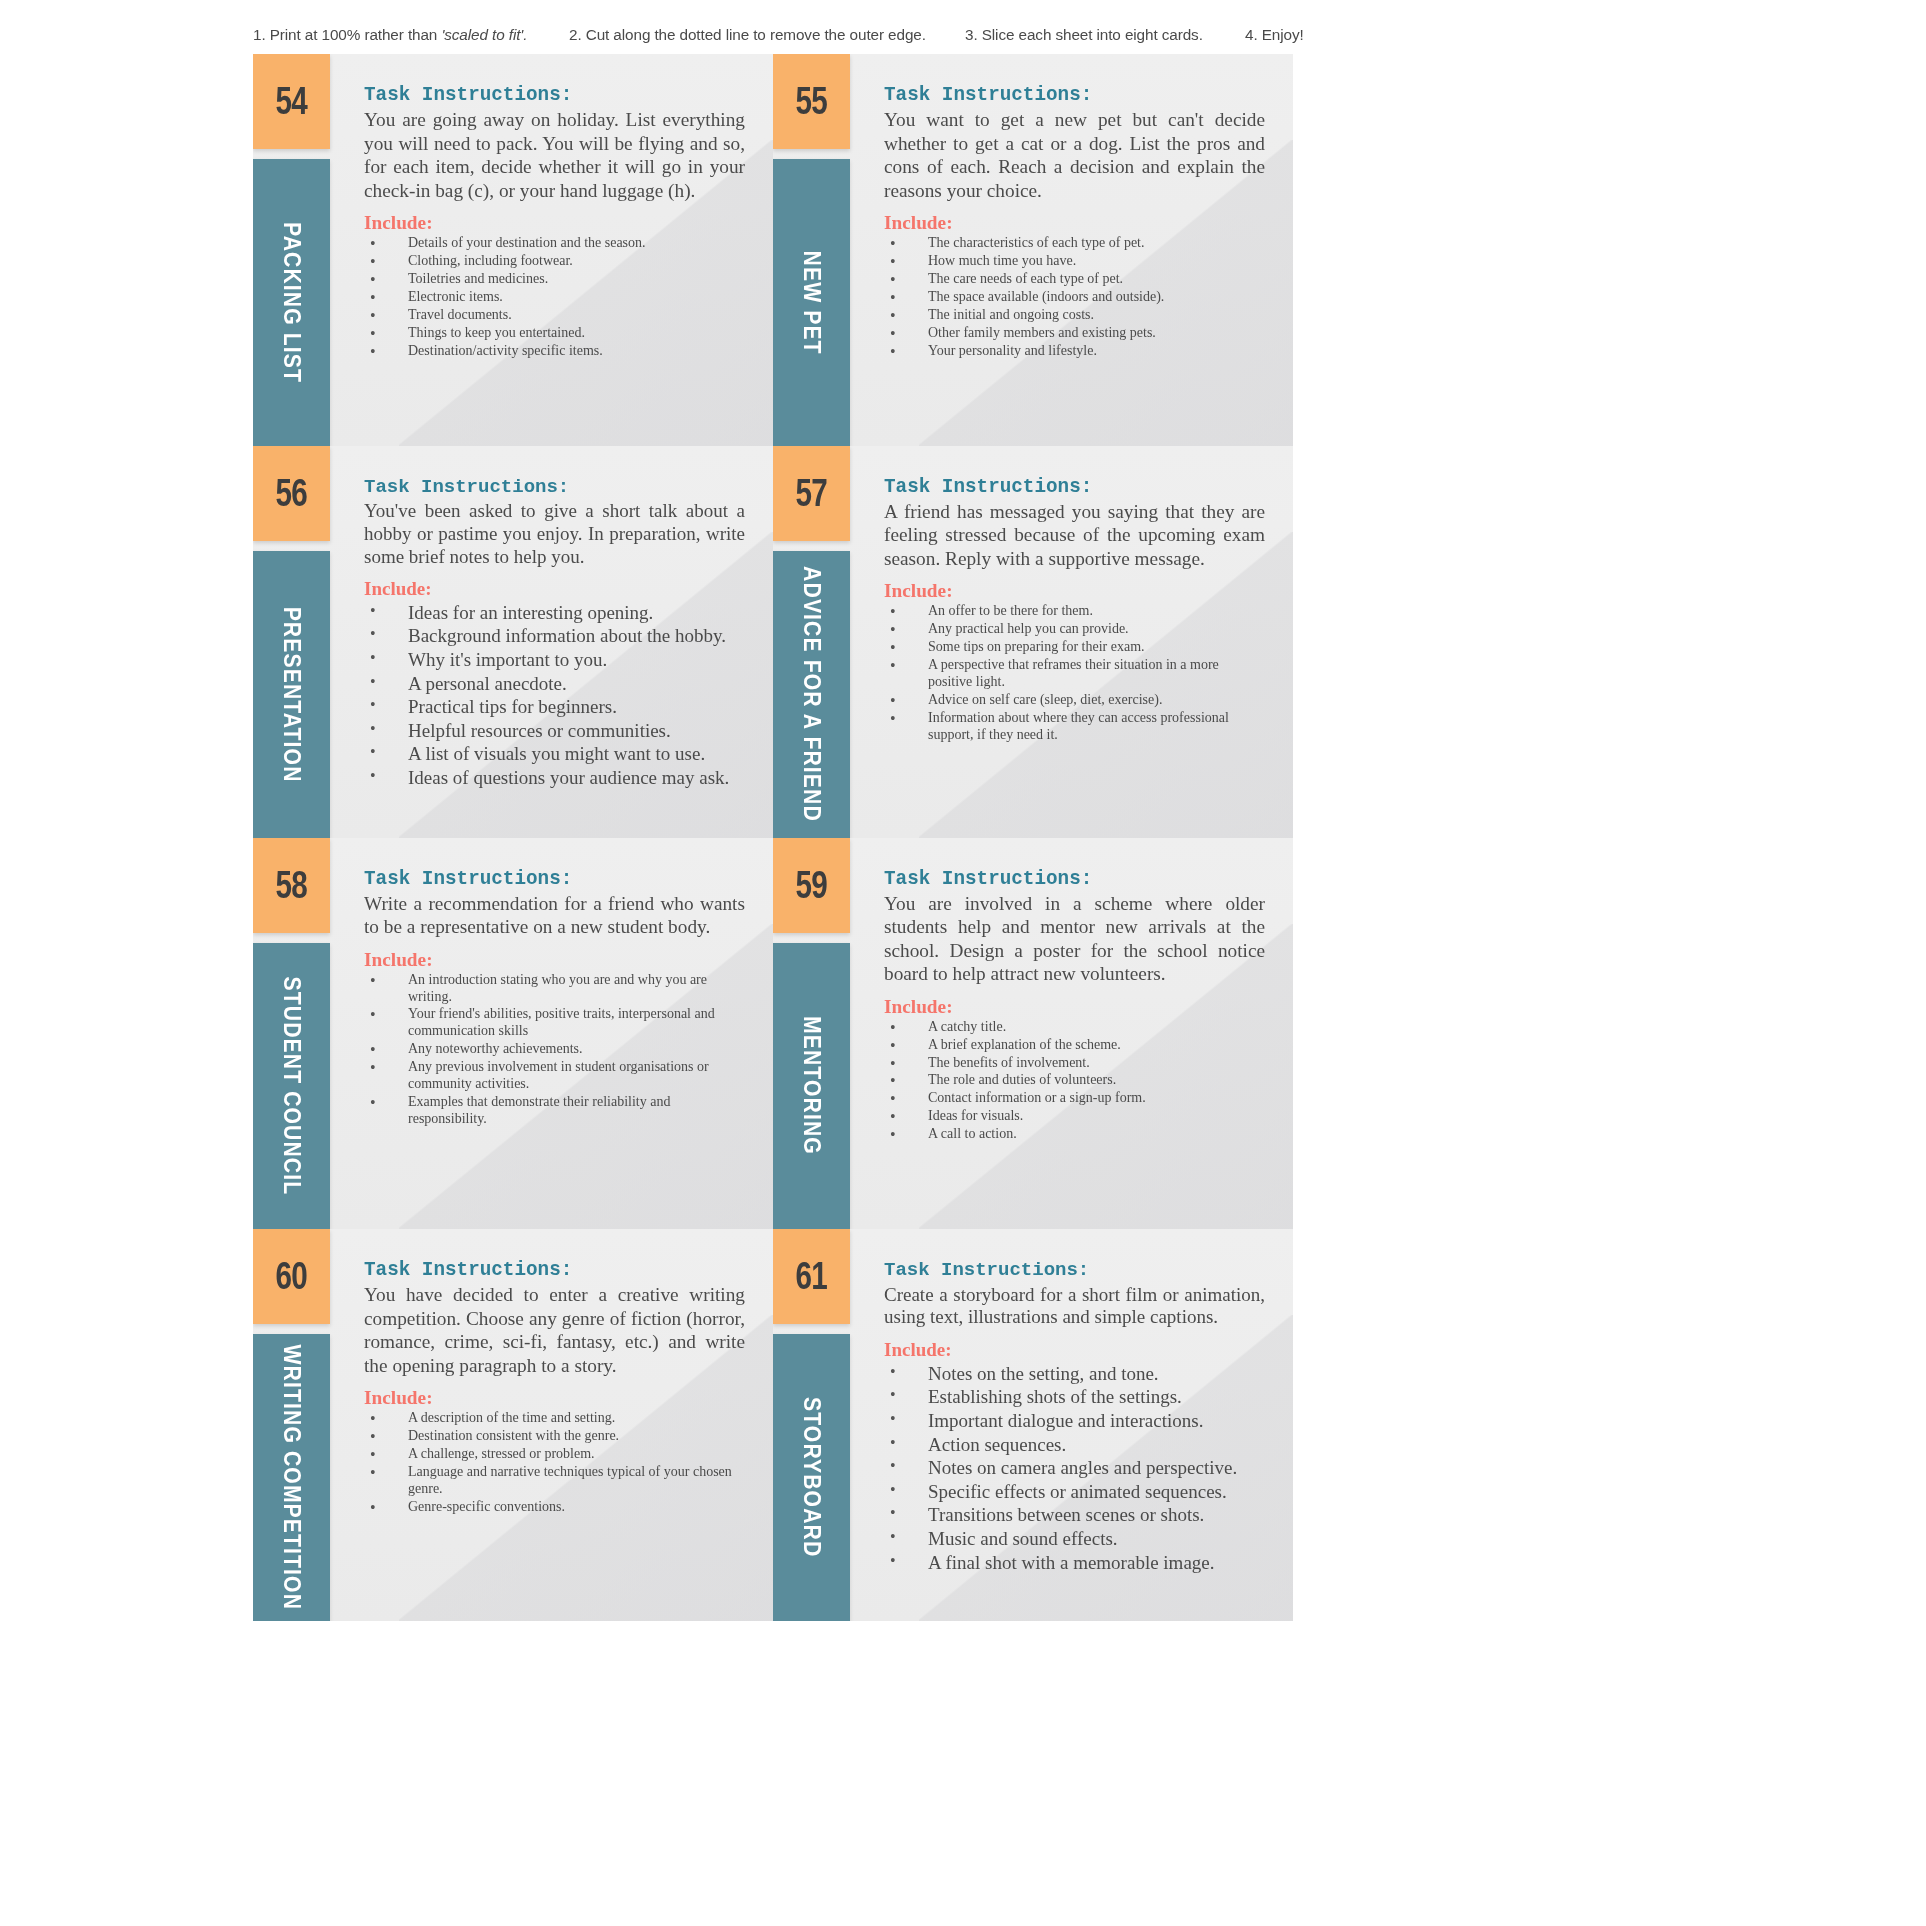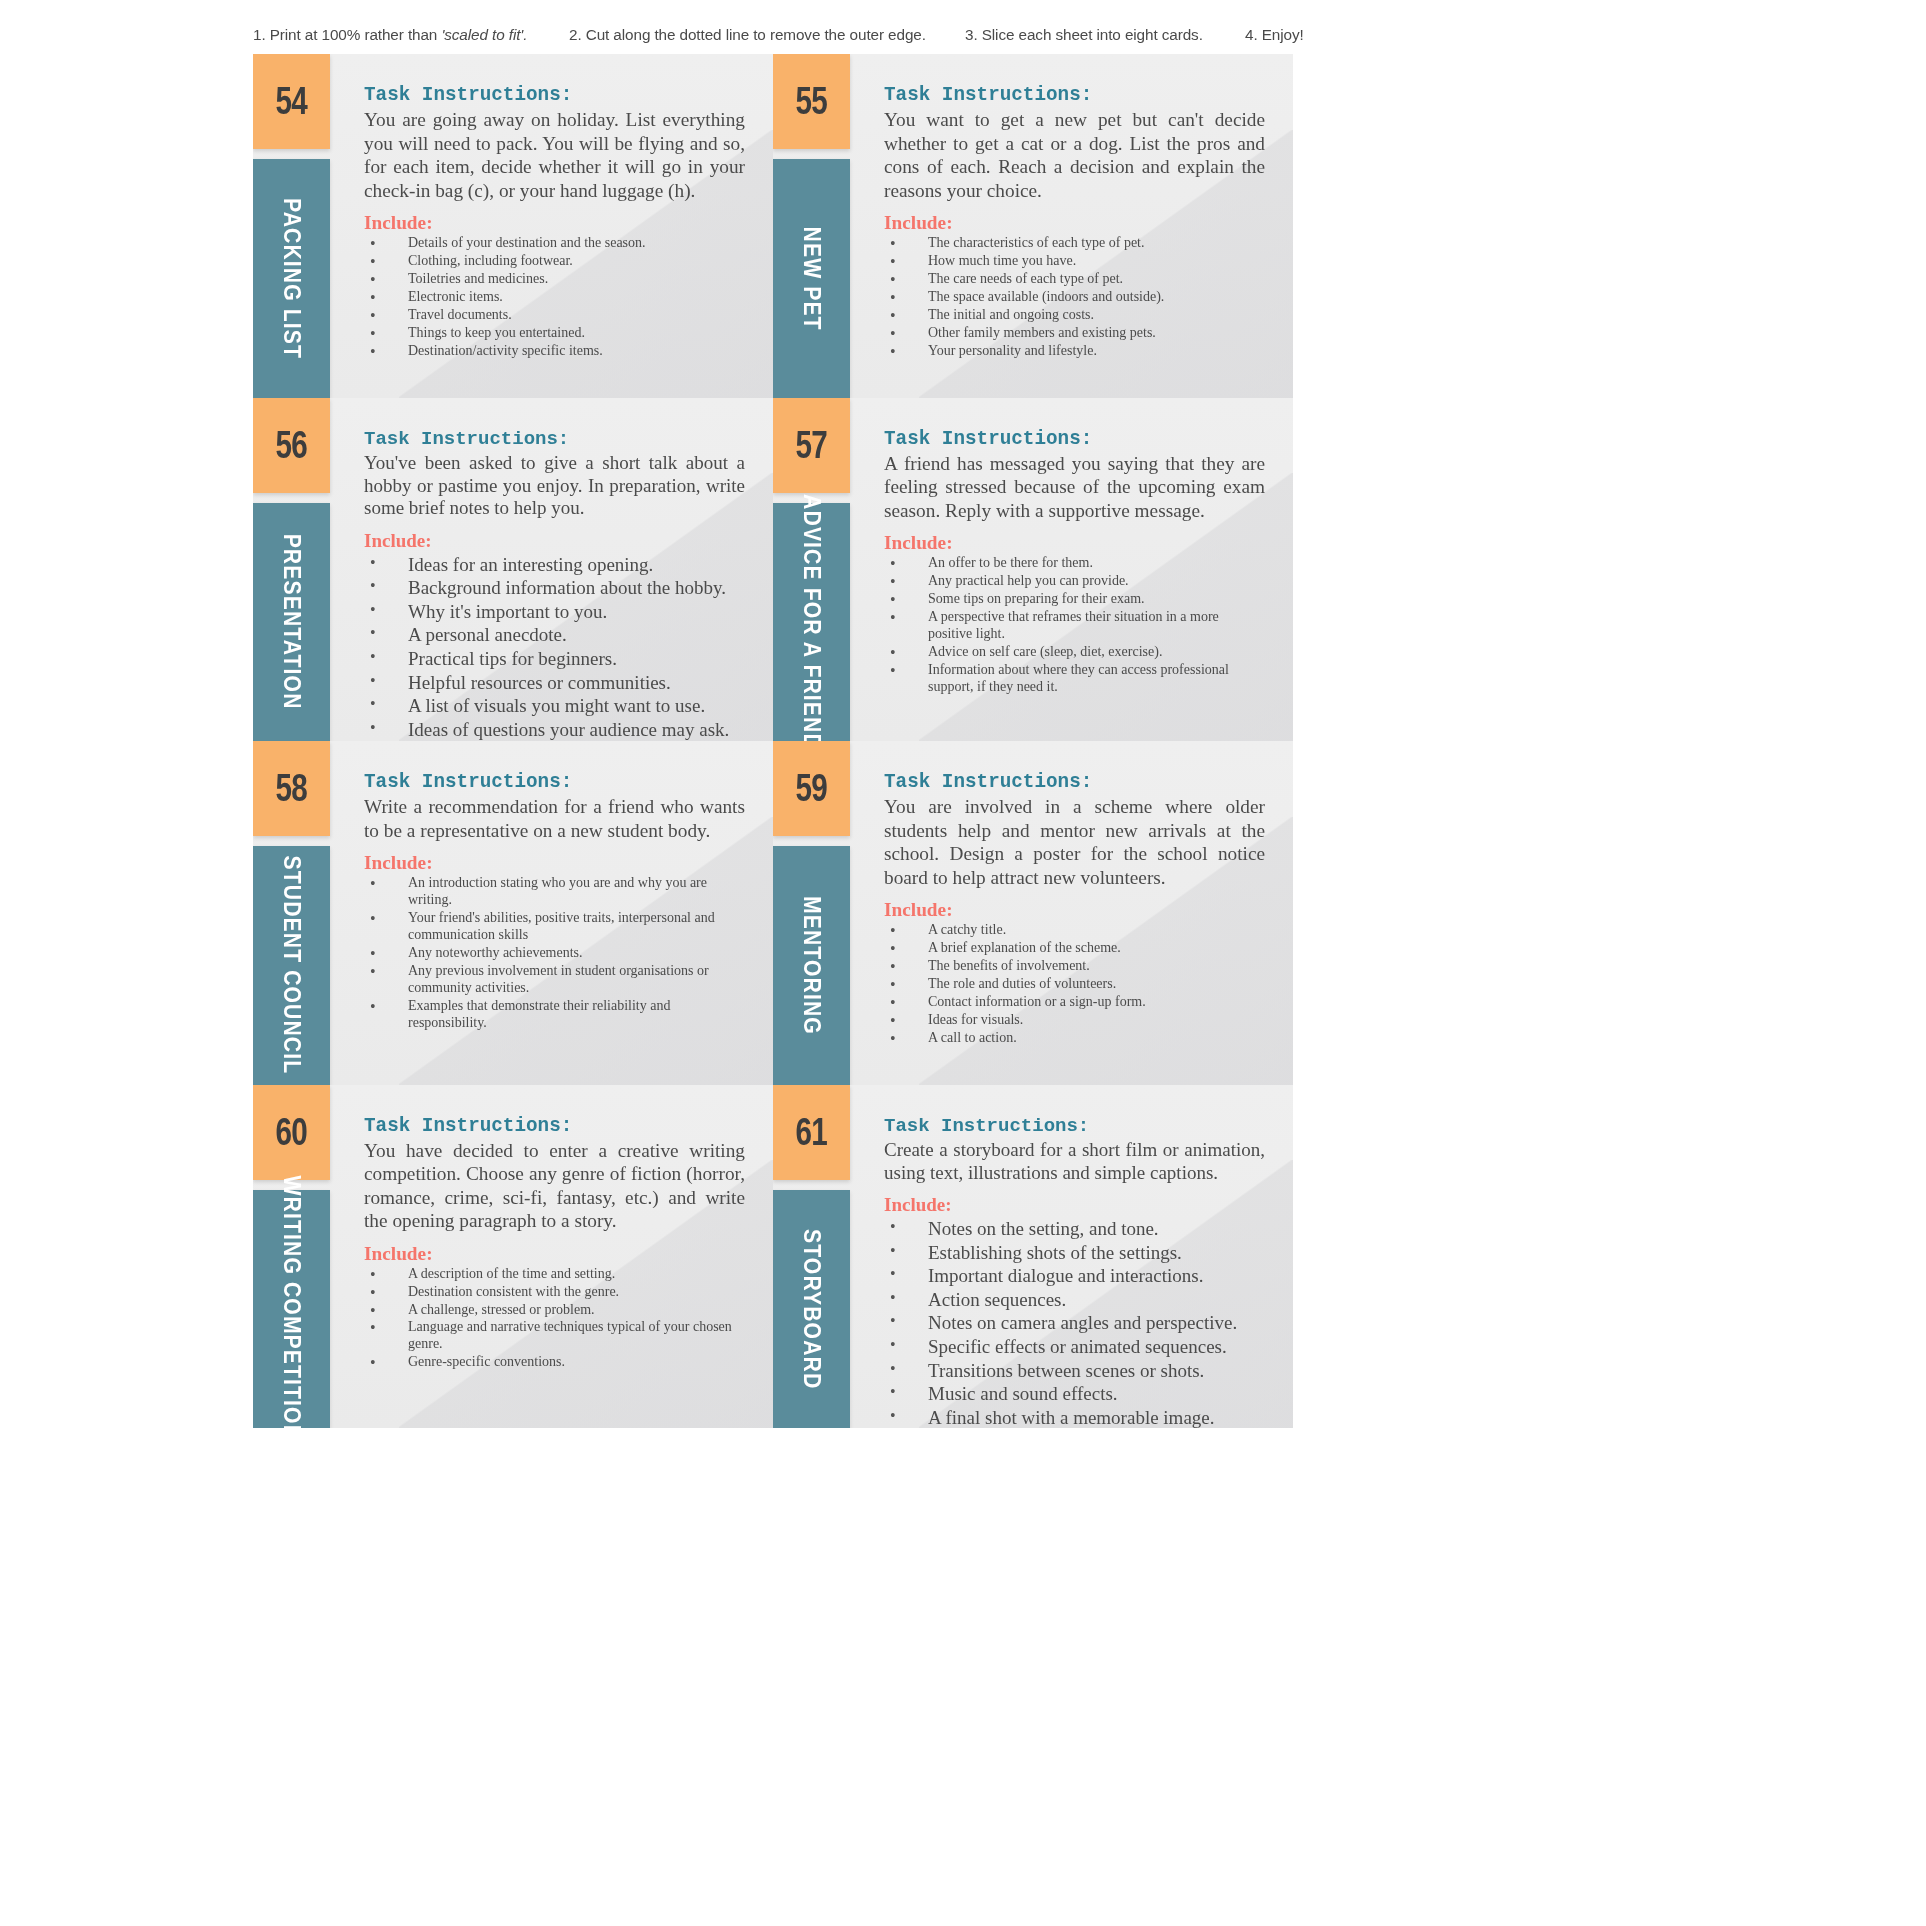--- a/index.html
+++ b/index.html
@@ -35,21 +35,21 @@
   .ins-3 { left: 965px; }
   .ins-4 { left: 1245px; }
   .ins em { font-style: italic; }
 
   
   .sheet {
     position: absolute;
     top: 54px;
     left: 253px;
     width: 1040px;
-    height: 1374px;
+    height: 1567px;
     display: grid;
     grid-template-columns: 1fr 1fr;
     grid-template-rows: repeat(4, 1fr);
     background: #ffffff;
   }
 
   
   .card {
     position: relative;
     overflow: hidden;

